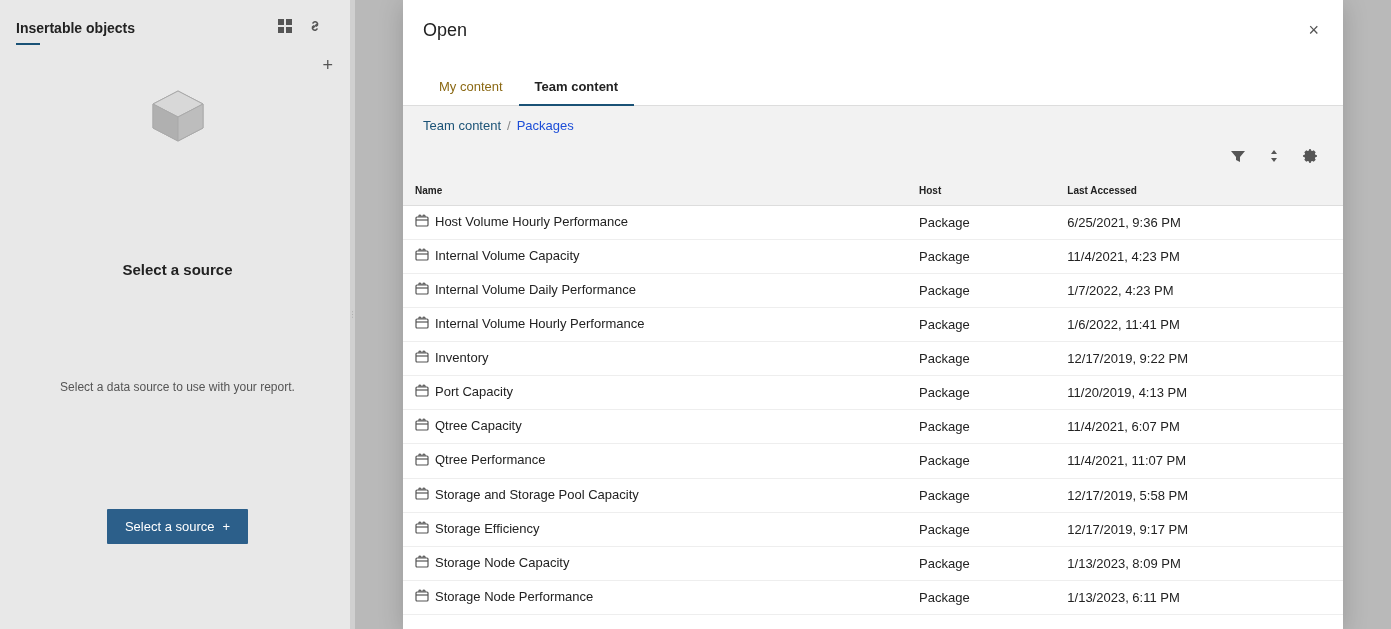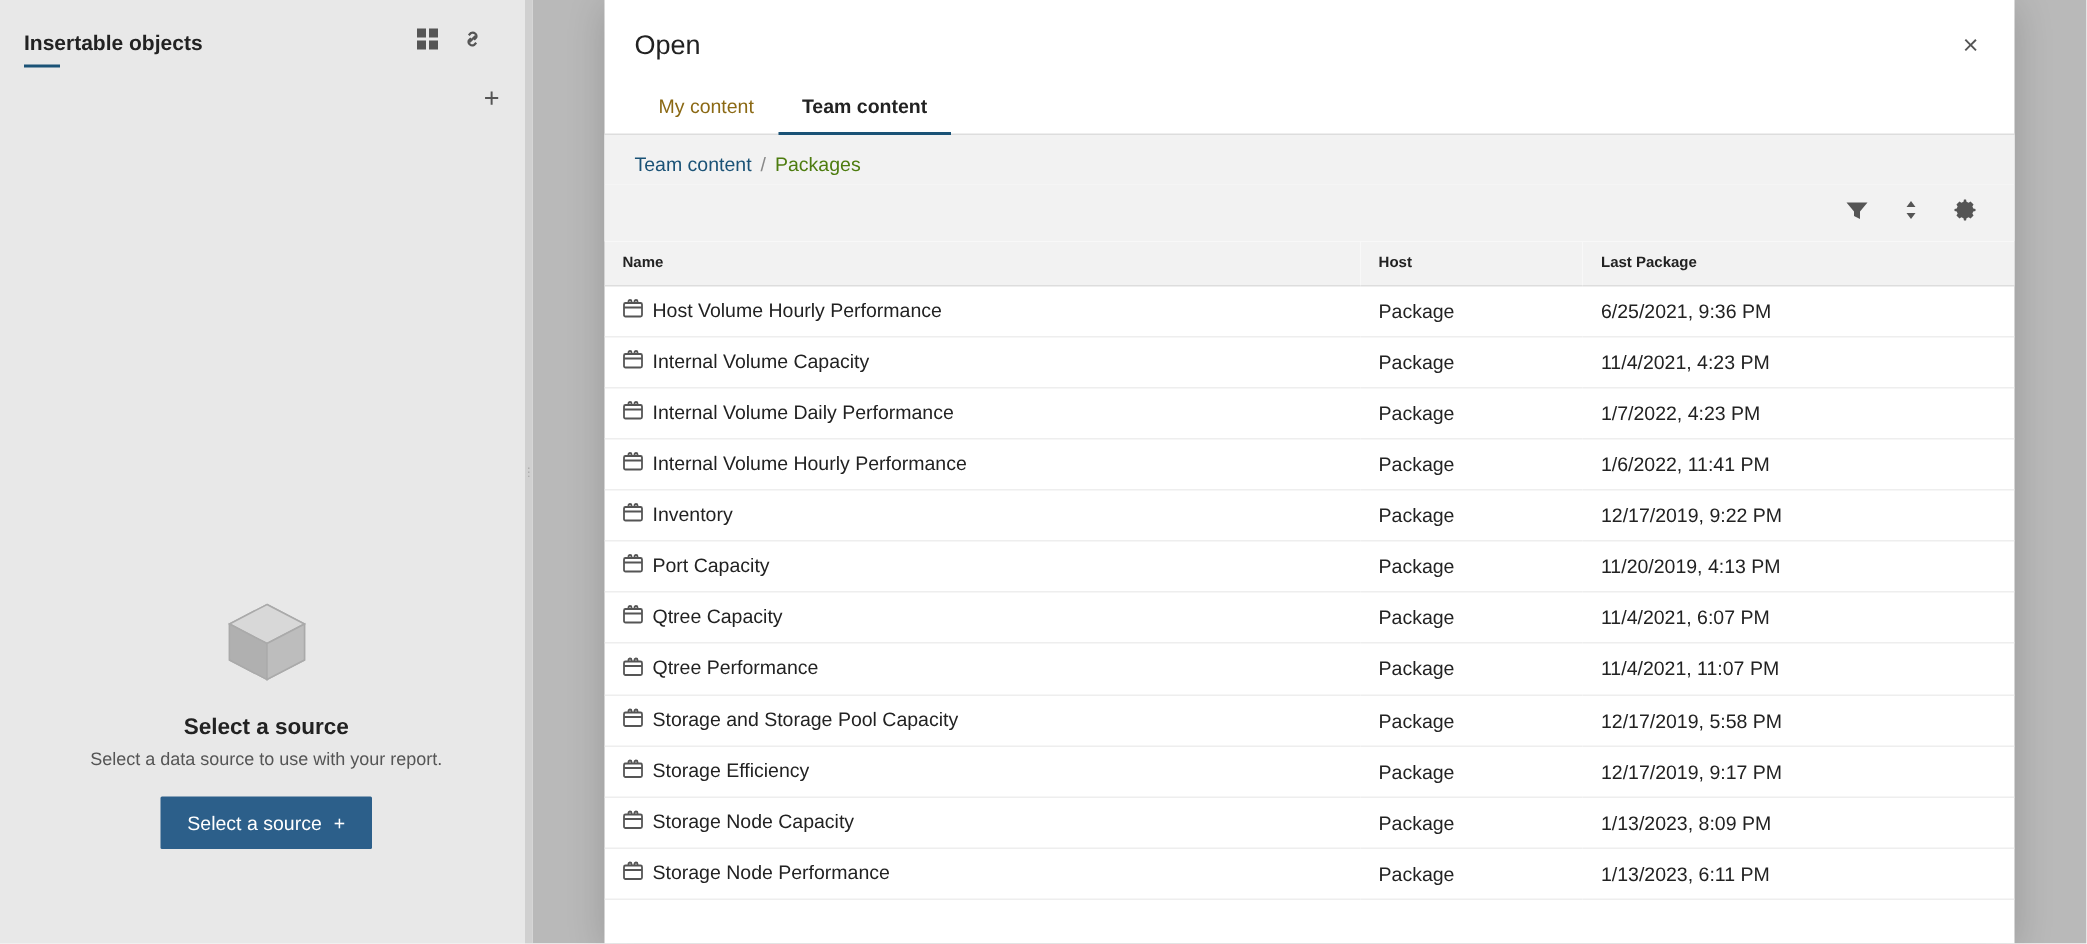--- a/index.html
+++ b/index.html
@@ -50,22 +50,22 @@
       cursor: pointer;
       font-size: 18px;
       color: #555;
       padding: 2px 6px;
     }
     .left-panel-content {
       flex: 1;
       display: flex;
       flex-direction: column;
       align-items: center;
-      justify-content: flex-end;
-      padding-bottom: 63px;
+      justify-content: space-between;
+      padding-bottom: 85px;
     }
     .cube-icon {
       width: 60px;
       height: 60px;
       margin-bottom: 18px;
     }
     .select-source-title {
       font-size: 15px;
       font-weight: 600;
       color: #222;
@@ -134,20 +134,21 @@
       border-bottom: 1px solid #ddd;
       gap: 0;
     }
     .modal-tab {
       padding: 8px 16px 10px 16px;
       cursor: pointer;
       font-size: 13px;
       color: #8B6914;
       border-bottom: 2px solid transparent;
       margin-bottom: -1px;
+      margin-top: 16px;
     }
     .modal-tab.active {
       color: #222;
       font-weight: 600;
       border-bottom: 2px solid #1a5276;
     }
     .modal-breadcrumb {
       padding: 12px 20px 6px 20px;
       background: #f2f2f2;
       display: flex;
@@ -157,21 +158,21 @@
     }
     .breadcrumb-link {
       color: #1a5276;
       cursor: pointer;
       text-decoration: none;
     }
     .breadcrumb-sep {
       color: #888;
     }
     .breadcrumb-current {
-      color: #4d7c0f;
+      color: #1d4ed8;
     }
     .modal-toolbar {
       background: #f2f2f2;
       display: flex;
       justify-content: flex-end;
       align-items: center;
       padding: 6px 20px 6px 20px;
       gap: 10px;
     }
     .toolbar-icon-btn {
@@ -328,21 +329,21 @@
           </svg>
       </button>
     </div>
 
     <div class="table-container">
       <table>
         <thead>
           <tr>
             <th>Name</th>
             <th>Host</th>
-            <th>Last Package</th>
+            <th>Last Accessed</th>
           </tr>
         </thead>
         <tbody id="table-body">
         <tr>
               <td><span class="package-icon">
       <svg width="14" height="14" viewBox="0 0 14 14" fill="none" stroke="#555" stroke-width="1.2">
         <rect x="1" y="3" width="12" height="9" rx="1"></rect>
         <path d="M4 3V2a1 1 0 012 0v1"></path>
         <path d="M8 3V2a1 1 0 012 0v1"></path>
         <path d="M1 6h12"></path>

